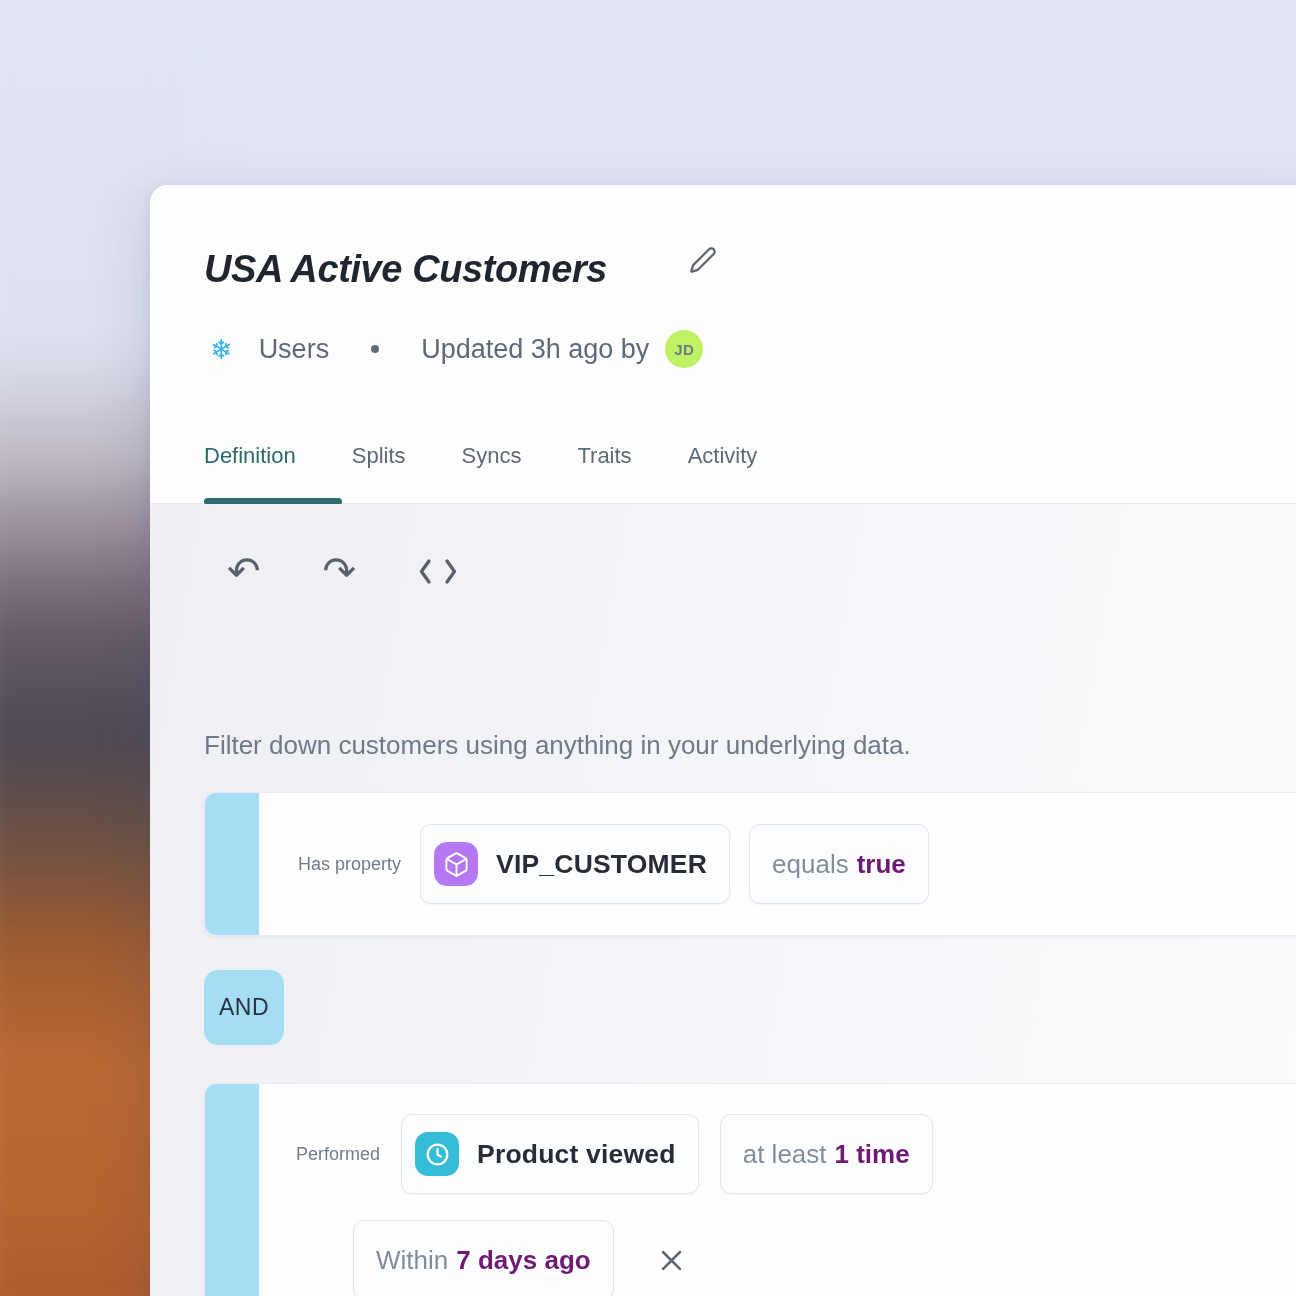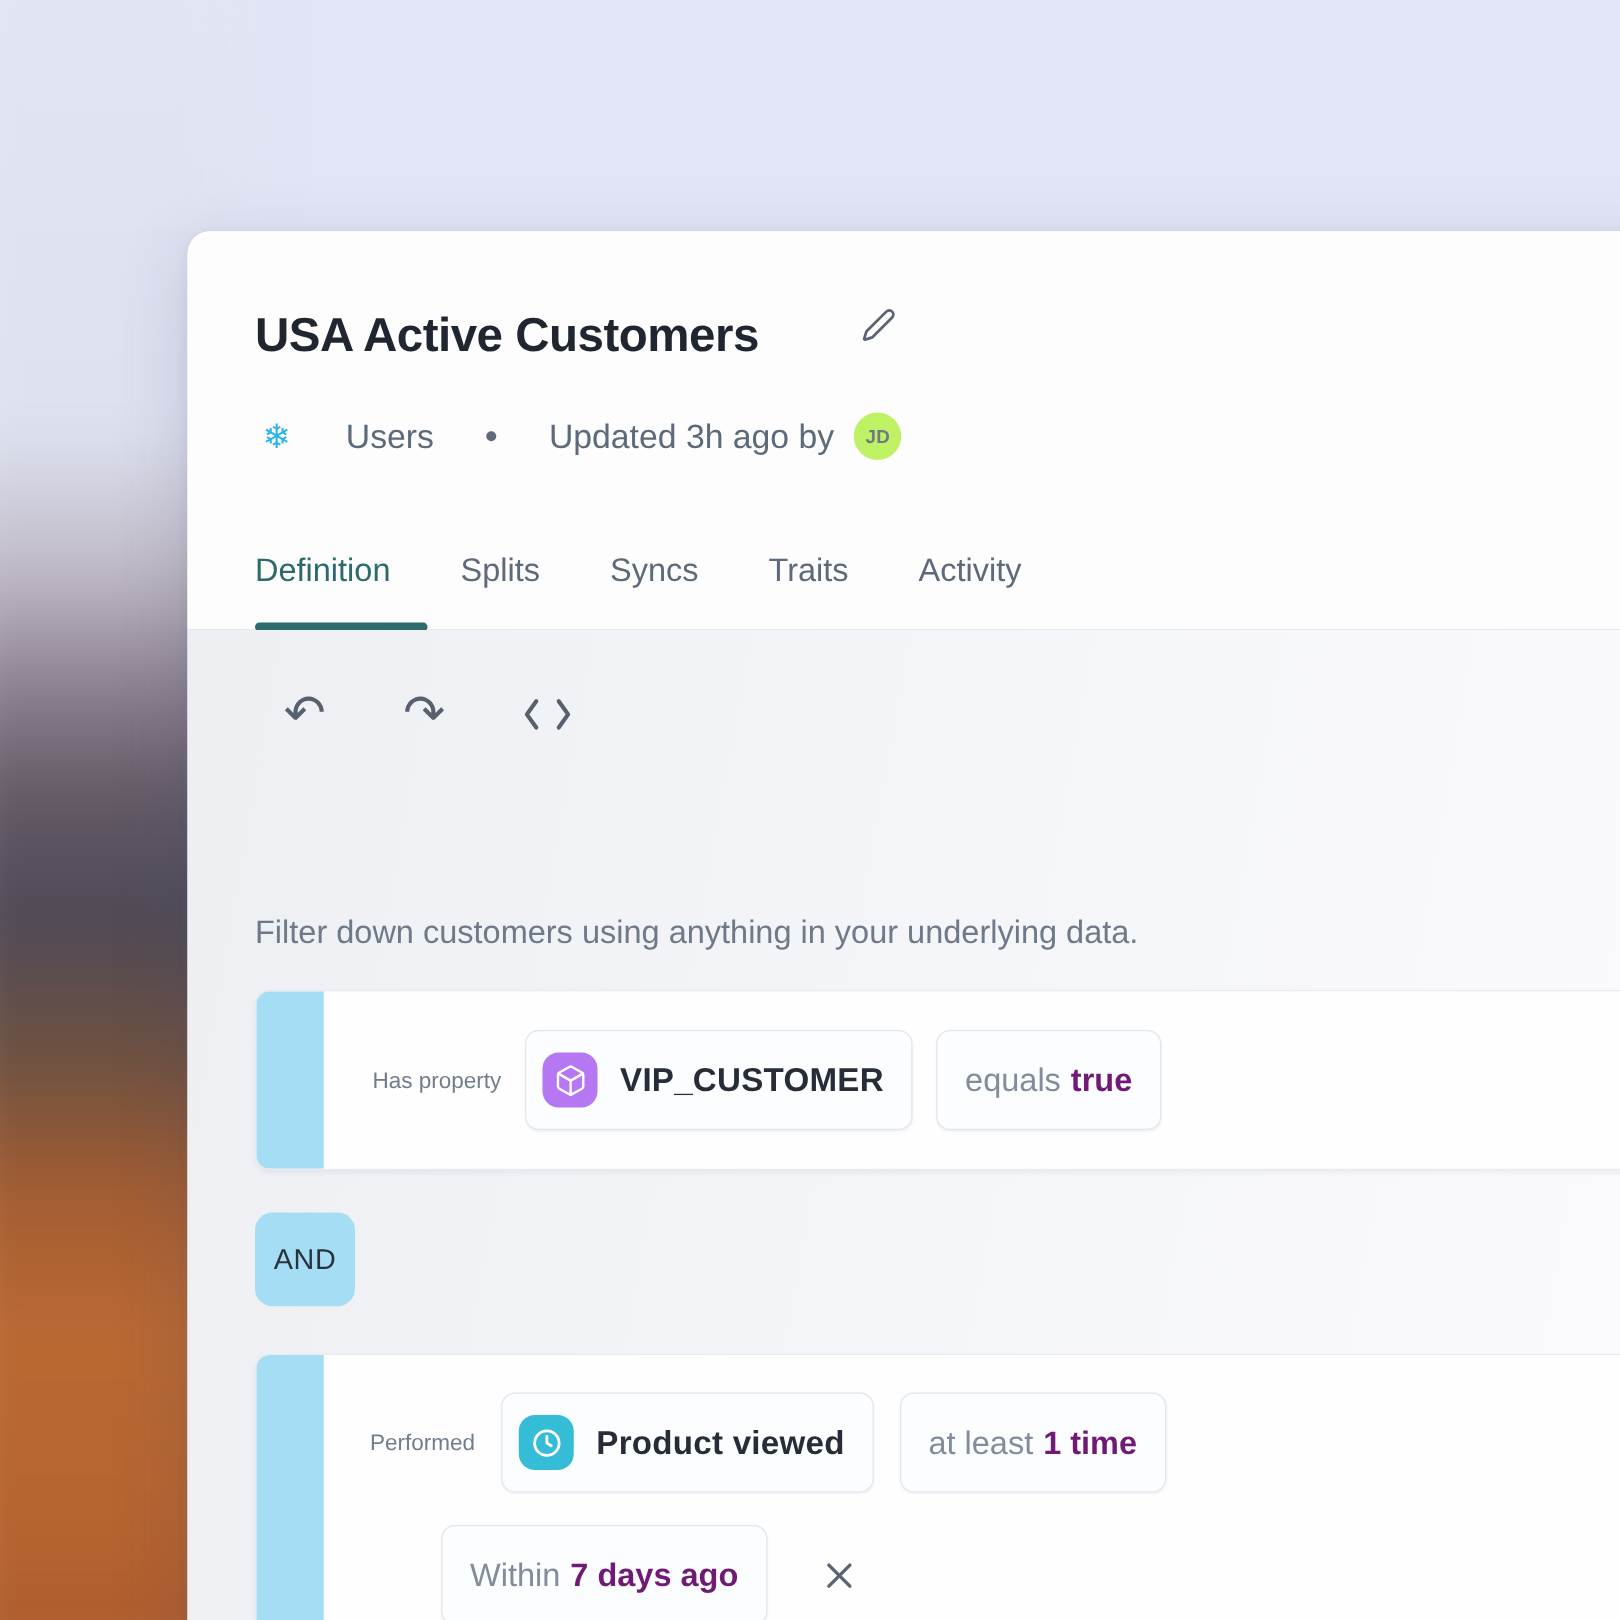--- a/index.html
+++ b/index.html
@@ -22,33 +22,33 @@
   
   .card{
     position:absolute;left:150px;top:185px;width:1186px;height:1180px;
     background:#fdfdfe;border-top-left-radius:18px;
     box-shadow:0 18px 60px rgba(70,75,110,.20), 0 2px 8px rgba(70,75,110,.10);
     z-index:1;
   }
   .card-header{position:absolute;left:0;top:0;right:0;height:318px;background:#fdfdfe;
     border-top-left-radius:18px;border-bottom:1px solid #e7e9ee;}
   .title{position:absolute;left:54px;top:62px;margin:0;font-size:38px;font-weight:700;
-    color:#1f2630;letter-spacing:-.4px;line-height:44px;}
+    color:#1f2630;letter-spacing:-.4px;line-height:44px;font-style:italic;}
   .edit-btn{position:absolute;left:536px;top:58px;width:34px;height:34px;display:flex;
     align-items:center;justify-content:center;cursor:pointer;}
   .meta{position:absolute;left:60px;top:144px;height:40px;display:flex;align-items:center;}
   .glyph-snow{font-family:"DejaVu Sans",sans-serif;font-size:27px;color:#2bb3e8;line-height:1;}
   .meta-text{font-size:27px;color:#5d6a7a;}
-  .meta .src{margin-left:44px;}
+  .meta .src{margin-left:26px;}
   .meta .dot{width:8px;height:8px;border-radius:50%;background:#5f6b7a;margin-left:42px;}
   .meta .upd{margin-left:42px;}
   .avatar{margin-left:16px;width:38px;height:38px;border-radius:50%;background:#bef264;
     color:#6e7988;font-size:15px;font-weight:700;letter-spacing:.4px;display:flex;
     align-items:center;justify-content:center;}
-  .tabs{position:absolute;left:54px;top:256px;display:flex;gap:56px;font-size:26px;line-height:30px;}
+  .tabs{position:absolute;left:54px;top:256px;display:flex;gap:56px;font-size:22px;line-height:30px;}
   .tab{color:#5d6a7a;cursor:pointer;}
   .tab.active{color:#2c6a6d;font-weight:500;}
   .tab-underline{position:absolute;left:54px;bottom:-2px;width:138px;height:7px;
     background:#2e6b6e;border-radius:4px;}
   
   .content{position:absolute;left:0;top:319px;right:0;bottom:0;
     background:linear-gradient(100deg,#edeff3 0%,#f4f5f8 45%,#fbfbfd 100%);}
   .toolbar{position:absolute;left:77px;top:44px;display:flex;gap:62px;align-items:center;height:46px;}
   .tool-glyph{font-family:"DejaVu Sans",sans-serif;font-size:40px;line-height:40px;color:#57606e;cursor:pointer;}
   .tool-svg{cursor:pointer;display:block;}

